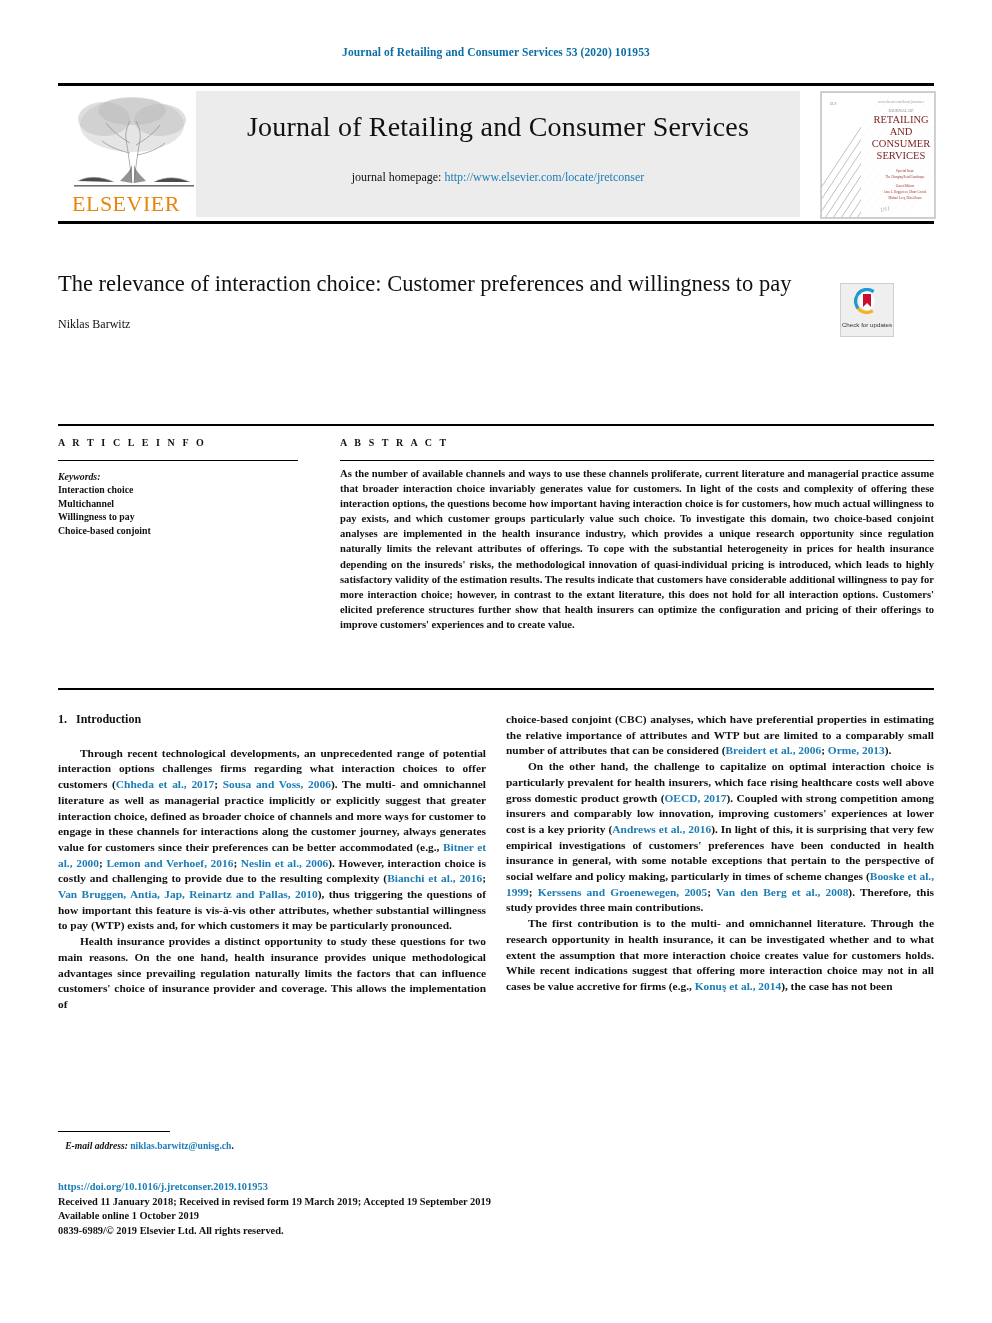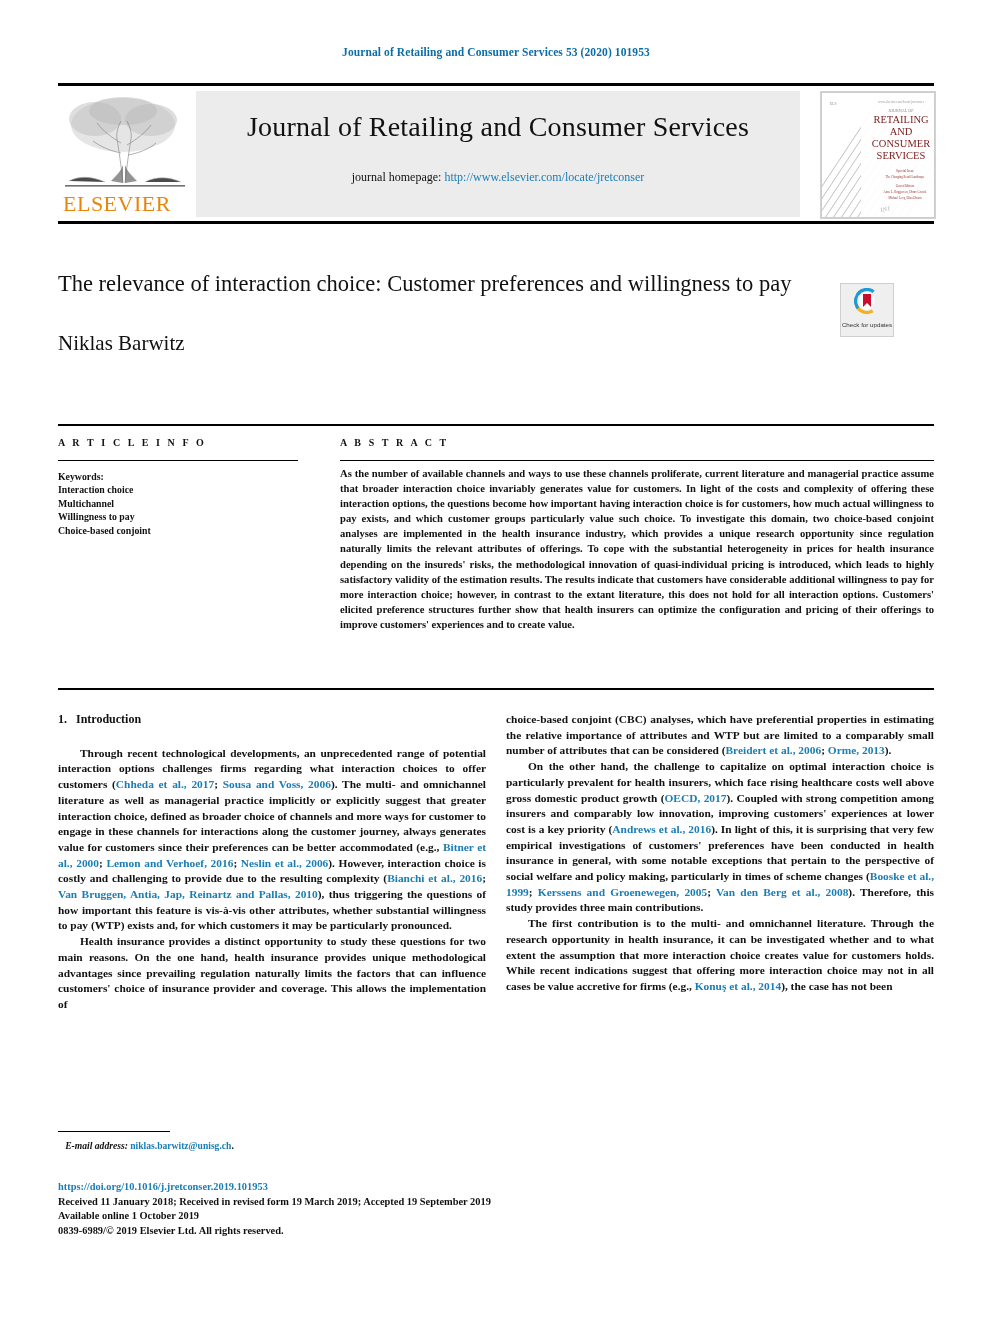--- a/index.html
+++ b/index.html
@@ -52,21 +52,21 @@
   .mast-rule-bottom {
     position: absolute;
     top: 133px;
     left: 0;
     width: 876px;
     height: 3px;
     background: #000;
   }
   .elsevier-box {
     position: absolute;
-    left: 3px;
+    left: 12px;
     top: 3px;
     width: 128px;
     height: 126px;
   }
   .tree-svg { display:block; }
   .elsevier-word {
     position: absolute;
     bottom: 0px;
     left: 2px;
     font-family: "Liberation Serif", serif;
@@ -140,22 +140,22 @@
     text-align: center;
   }
   .crossmark .cm-label {
     font-family: "Liberation Sans", sans-serif;
     font-size: 6.2px;
     line-height: 7.5px;
     color: #333;
     margin-top: 1px;
   }
   .author {
-    margin-top: 32px;
-    font-size: 21px;
+    margin-top: 18px;
+    font-size: 12px;
     color: #111;
   }
   .affiliation {
     margin-top: 12px;
     font-size: 9.5px;
     font-style: italic;
     font-weight: bold;
     color: #111;
   }
 
@@ -183,20 +183,21 @@
     position: absolute;
     left: 58px;
     top: 470px;
     width: 240px;
     font-size: 9.8px;
     line-height: 13.4px;
     font-weight: bold;
     color: #111;
   }
   .keywords .kw-head {
+    font-style: italic;
   }
   .abstract {
     position: absolute;
     left: 340px;
     top: 466px;
     width: 594px;
     font-size: 10.6px;
     line-height: 15.1px;
     text-align: justify;
     color: #111;

